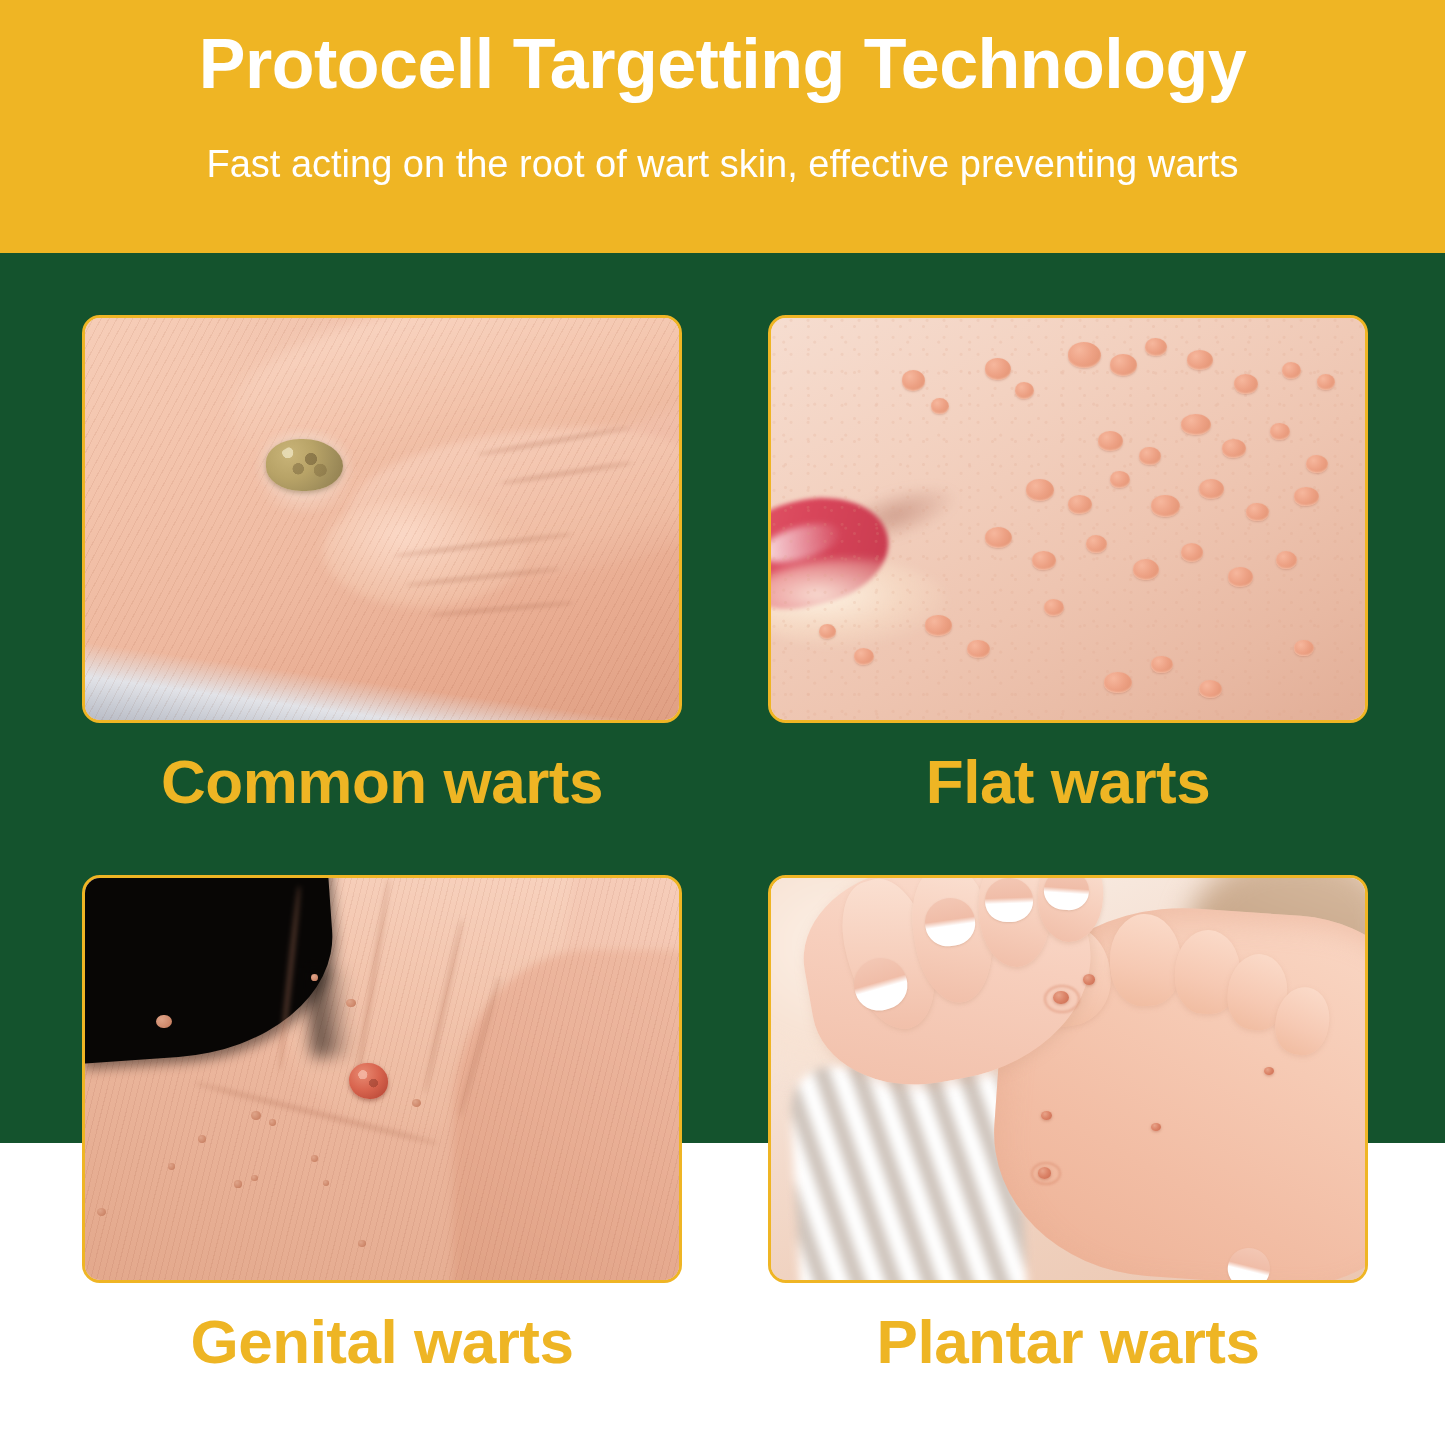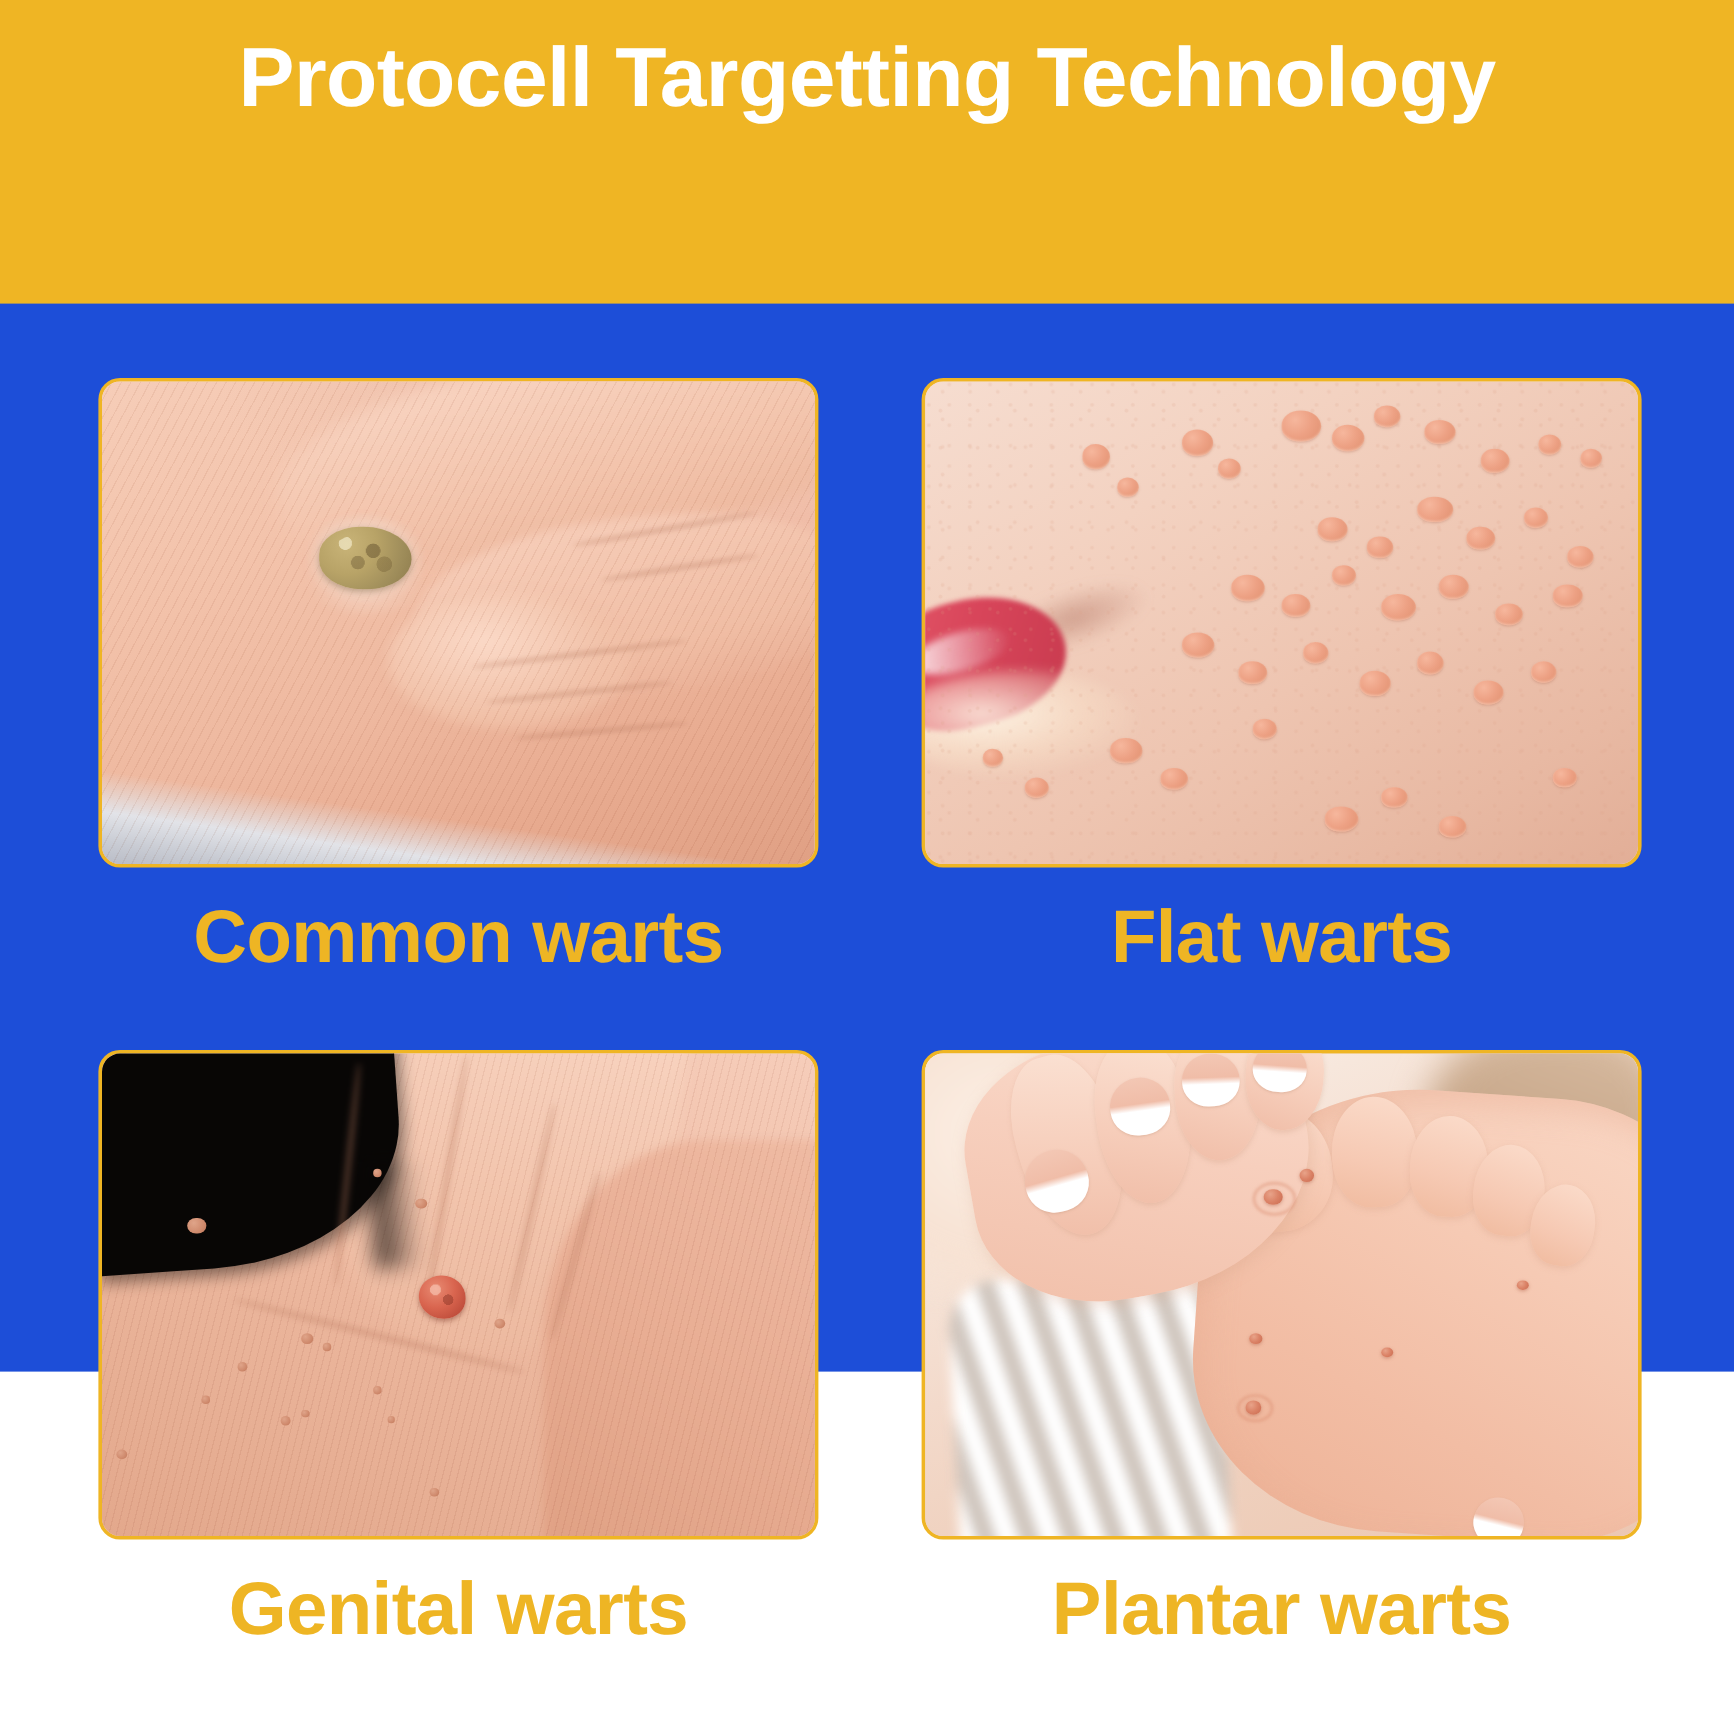--- a/index.html
+++ b/index.html
@@ -3,21 +3,21 @@
 <meta charset="utf-8">
 <style>
   * { margin:0; padding:0; box-sizing:border-box; }
   html, body {
     width:1445px; height:1445px;
     background:#ffffff;
     font-family:"Liberation Sans", sans-serif;
     overflow:hidden;
   }
 
-  .page { position:relative; width:1445px; height:1143px; background:#1d4ed8; }
+  .page { position:relative; width:1445px; height:1143px; background:#14532d; }
 
   
   .header-band {
     position:absolute; left:0; top:0;
     width:1445px; height:253px;
     background:#EFB524;
     display:flex; flex-direction:column;
     align-items:center; justify-content:flex-start;
     padding-top:28px;
   }
@@ -310,20 +310,21 @@
     filter:blur(1.2px);
   }
 </style>
 </head>
 <body>
 
 <div class="page">
 
   <div class="header-band">
     <div class="header-title">Protocell Targetting Technology</div>
+    <div class="header-subtitle">Fast acting on the root of wart skin, effective preventing warts</div>
   </div>
 
   <div class="grid">
 
     <div class="cell c0">
       <div class="photo-card">
         <div class="photo-inner">
           <div class="ph-hand">
             <div class="finger-top"></div>
             <div class="finger-mid"></div>

